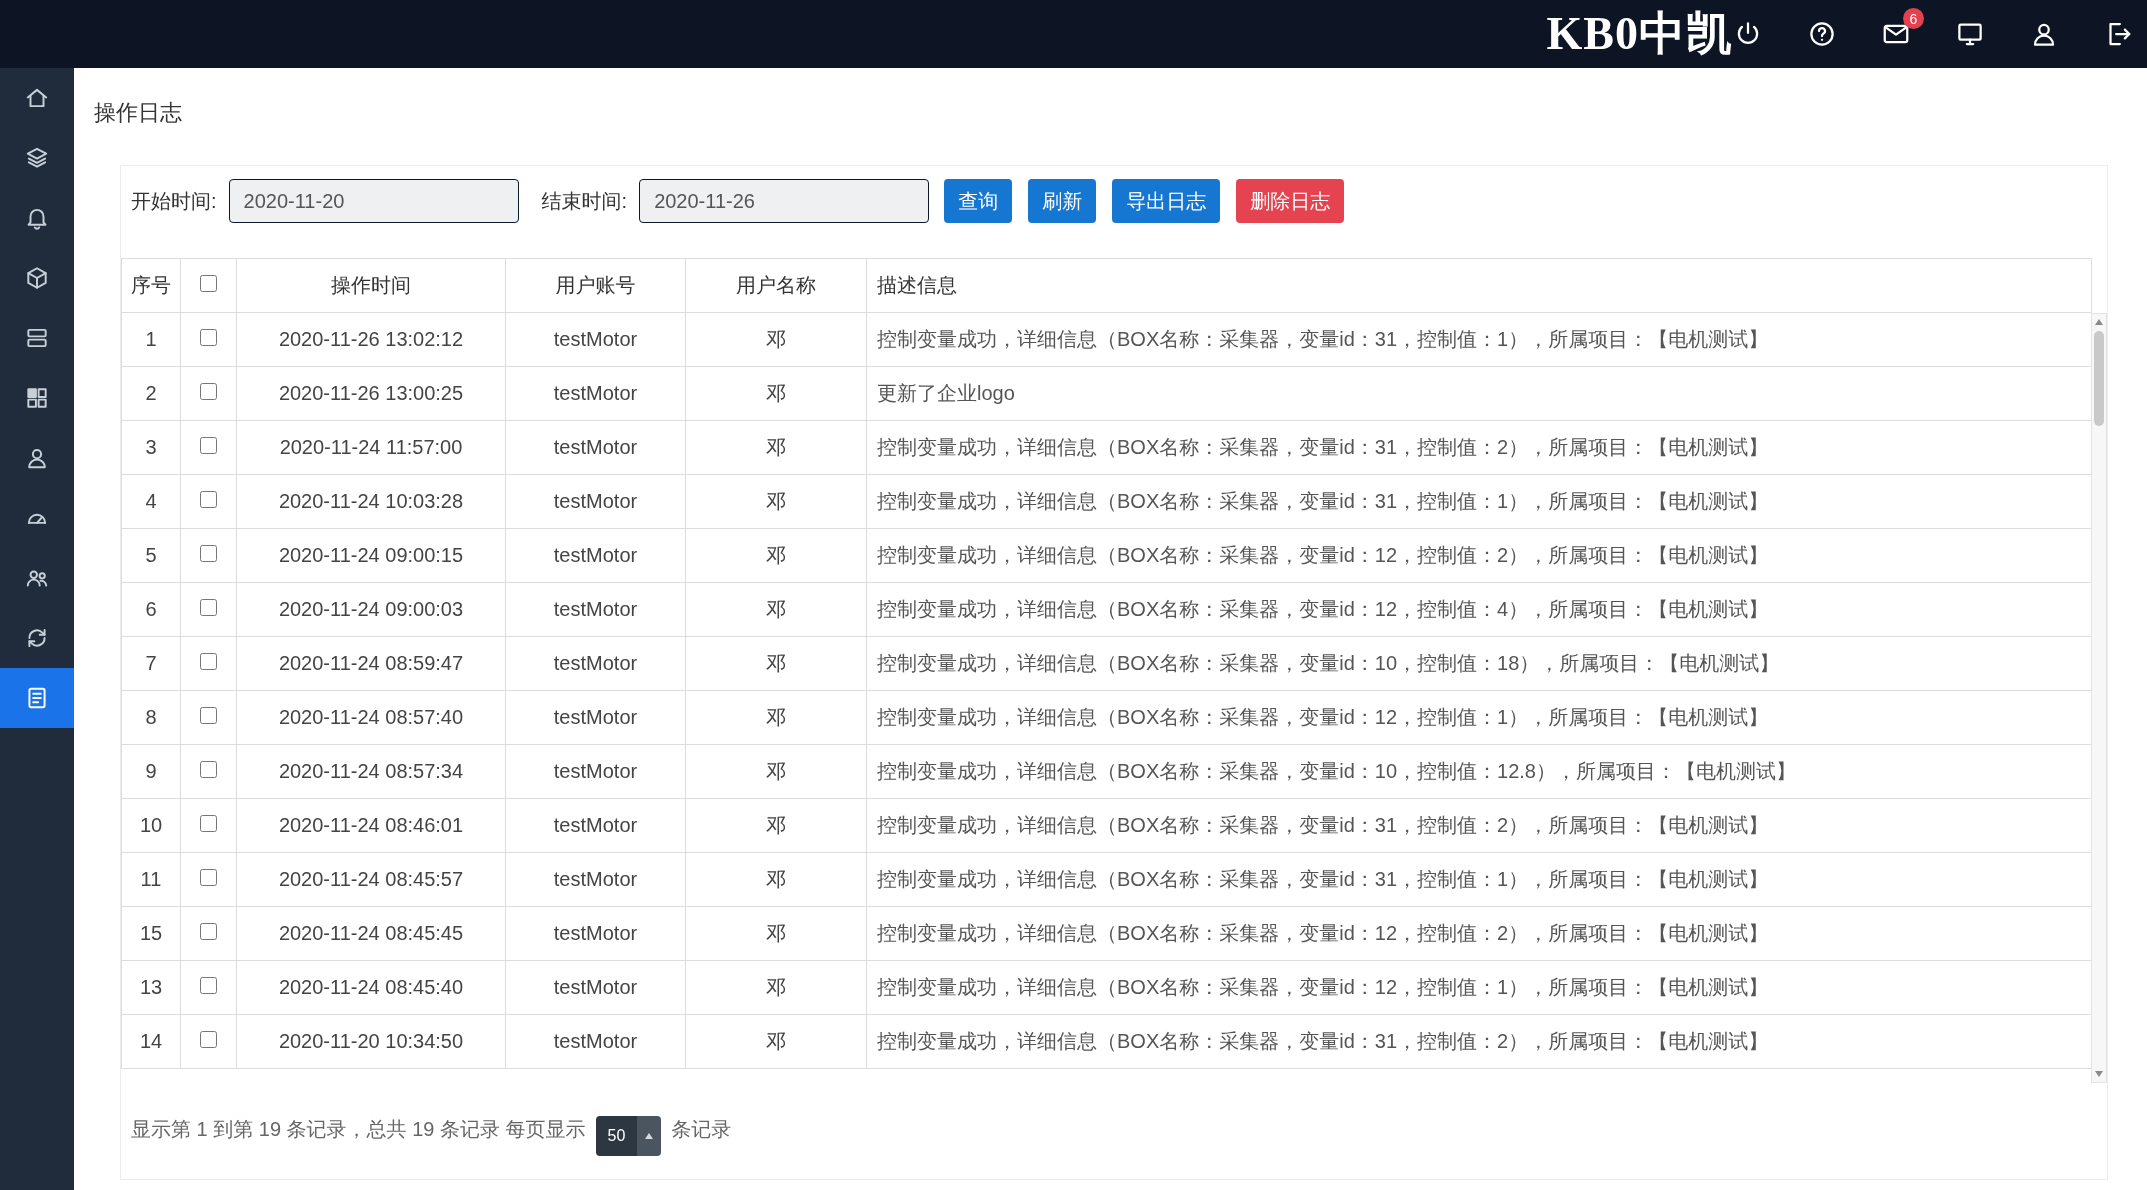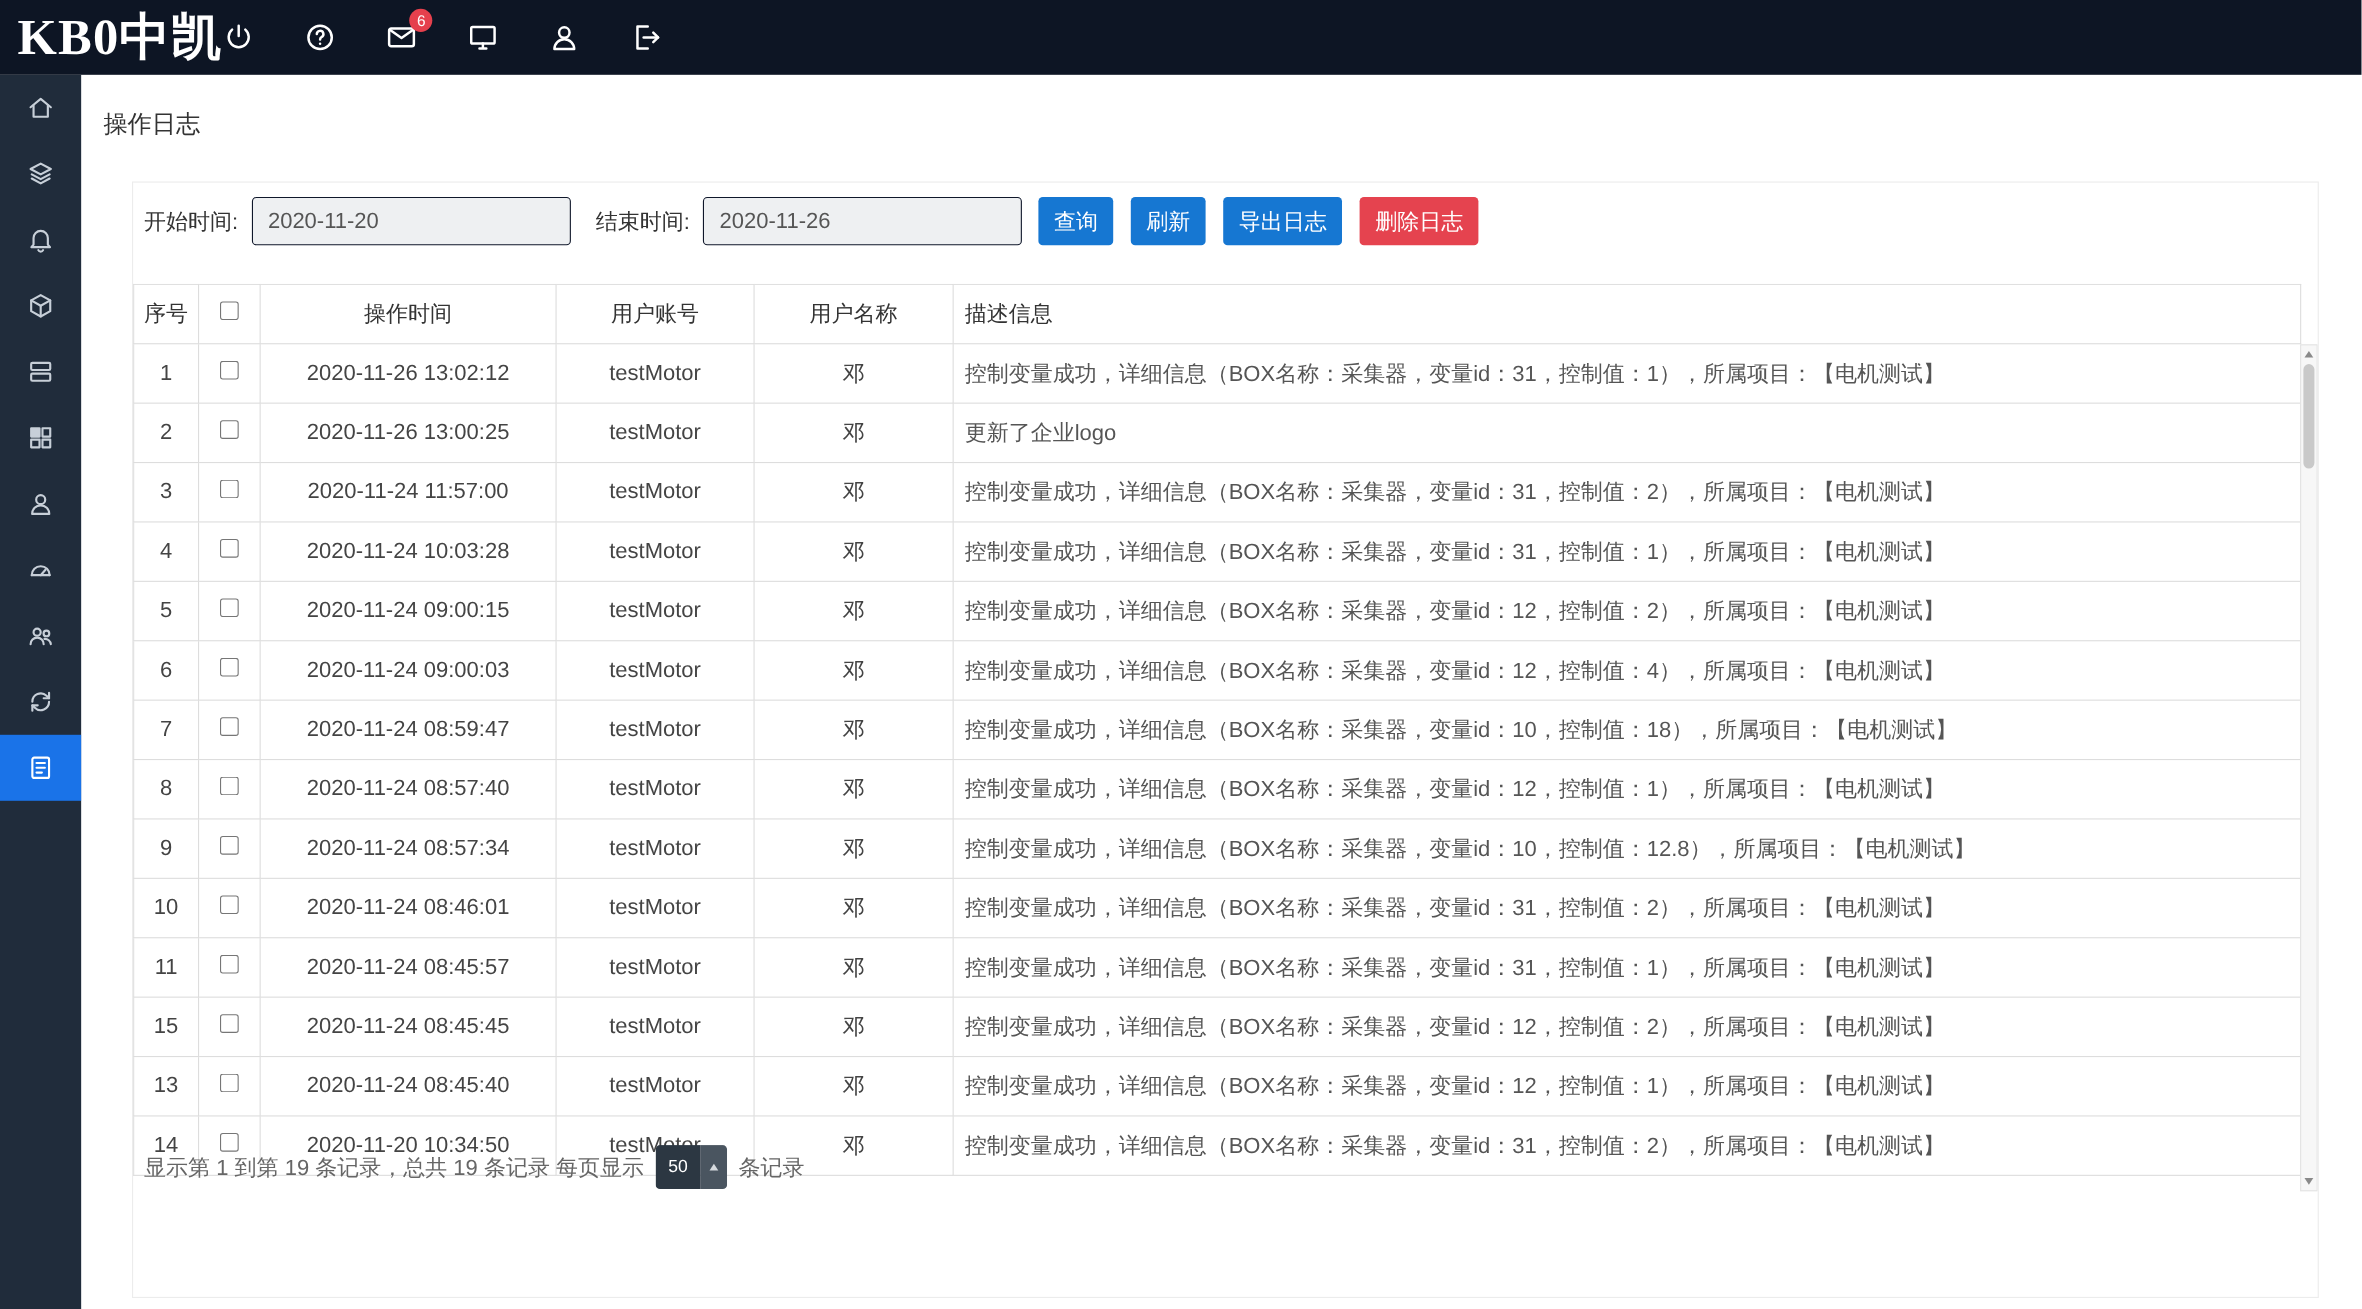--- a/index.html
+++ b/index.html
@@ -6,21 +6,21 @@
   html,body { width:2147px; height:1190px; }
   body {
     position:relative; overflow:hidden; background:#fff;
     font-family:"Liberation Sans","DejaVu Sans",sans-serif;
   }
 
   
   .topbar {
     position:absolute; top:0; left:0; width:100%; height:68px;
     background:var(--topbar-bg,#0d1524);
-    display:flex; align-items:center; justify-content:flex-start; z-index:5;
+    display:flex; align-items:center; justify-content:flex-end; z-index:5;
   }
   .logo {
     color:#fff; font-family:"Liberation Serif","DejaVu Serif",serif;
     font-weight:700; font-size:46px; padding-left:16px; letter-spacing:1px; white-space:nowrap;
   }
   .topbar-icons { display:flex; align-items:center; gap:44px; padding-right:14px; }
   .tb-icon { width:30px; height:30px; position:relative; color:#fff; cursor:pointer; flex:none; }
   .tb-icon svg { width:100%; height:100%; display:block; }
   .badge {
     position:absolute; top:-11px; right:-13px; background:var(--badge,#e5404d);
@@ -78,21 +78,21 @@
     position:absolute; top:55px; right:0; width:16px; height:770px;
     background:#f7f7f7; border:1px solid #e3e3e3;
   }
   .vs-arrow { position:absolute; left:0; width:100%; height:16px; display:flex; align-items:center; justify-content:center; cursor:pointer; }
   .vs-arrow.up { top:0; } .vs-arrow.down { bottom:0; }
   .tri-up  { width:0; height:0; border-left:4px solid transparent; border-right:4px solid transparent; border-bottom:6px solid #8a8a8a; }
   .tri-dn  { width:0; height:0; border-left:4px solid transparent; border-right:4px solid transparent; border-top:6px solid #8a8a8a; }
   .vs-thumb { position:absolute; left:2px; right:2px; top:17px; height:95px; background:#c9c9c9; border-radius:6px; cursor:grab; }
 
   
-  .pagination { position:absolute; left:10px; top:875px; display:flex; align-items:center; font-size:20px; color:#666; }
+  .pagination { position:absolute; left:10px; top:950px; display:flex; font-size:20px; color:#666; }
   .page-size { display:inline-flex; margin:0 10px; height:40px; border-radius:4px; overflow:hidden; cursor:pointer; }
   .ps-val { background:#2c3742; color:#fff; display:flex; align-items:center; padding:0 12px; font-size:16px; }
   .ps-caret { background:#4a5560; display:flex; align-items:center; justify-content:center; padding:0 8px; }
   .ps-caret .tri-up { border-bottom-color:#d6dade; }
 </style>
 </head>
 <body>
 
 <div class="topbar">
   <div class="logo">KB0中凯</div>

